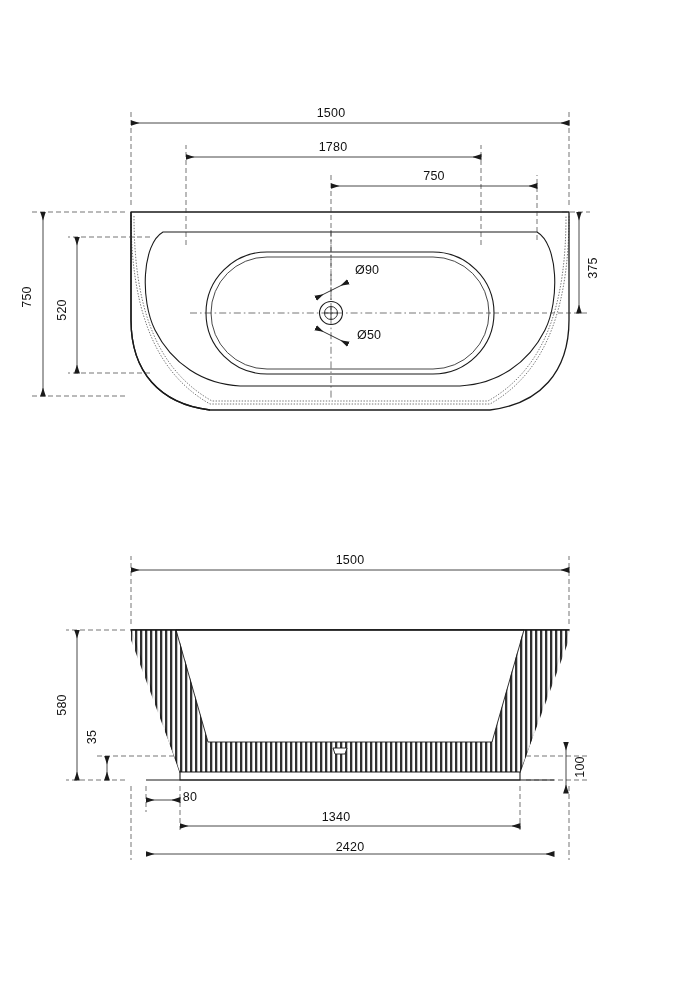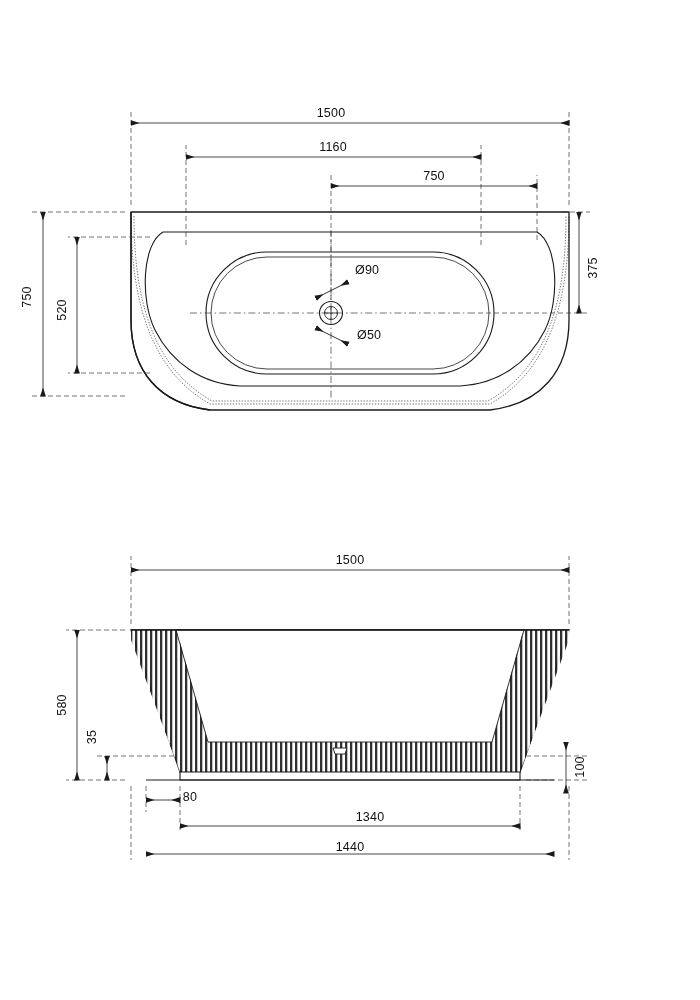--- a/index.html
+++ b/index.html
@@ -163,21 +163,21 @@
       <path d="M146,786 L146,812" stroke-dasharray="5 3"></path>
 
       <line x1="146" y1="800" x2="180" y2="800" stroke="#1a1a1a" stroke-width="0.8" marker-start="url(#arrOut)" marker-end="url(#arrIn)"></line>
       <line x1="180" y1="826" x2="520" y2="826" stroke="#1a1a1a" stroke-width="0.8" marker-start="url(#arrOut)" marker-end="url(#arrIn)"></line>
       <line x1="146" y1="854" x2="554" y2="854" stroke="#1a1a1a" stroke-width="0.8" marker-start="url(#arrOut)" marker-end="url(#arrIn)"></line>
     </g>
   </svg>
 
   <div class="dim-label" style="left:331px; top:106px; transform:translateX(-50%);">1500</div>
 
-  <div class="dim-label" style="left:333px; top:140px; transform:translateX(-50%);">1160</div>
+  <div class="dim-label" style="left:333px; top:140px; transform:translateX(-50%);">1780</div>
 
   <div class="dim-label" style="left:434px; top:169px; transform:translateX(-50%);">750</div>
 
   <div class="dim-label vert" style="left:27px; top:297px; transform:translate(-50%,-50%) rotate(-90deg);">750</div>
 
   <div class="dim-label vert" style="left:62px; top:310px; transform:translate(-50%,-50%) rotate(-90deg);">520</div>
 
   <div class="dim-label vert" style="left:593px; top:268px; transform:translate(-50%,-50%) rotate(-90deg);">375</div>
 
   <div class="dim-label" style="left:355px; top:263px;text-align:right;">Ø90</div>
@@ -187,17 +187,17 @@
   <div class="dim-label" style="left:350px; top:553px; transform:translateX(-50%);">1500</div>
 
   <div class="dim-label vert" style="left:62px; top:705px; transform:translate(-50%,-50%) rotate(-90deg);">580</div>
 
   <div class="dim-label vert" style="left:92px; top:737px; transform:translate(-50%,-50%) rotate(-90deg);">35</div>
 
   <div class="dim-label vert" style="left:580px; top:767px; transform:translate(-50%,-50%) rotate(-90deg);">100</div>
 
   <div class="dim-label" style="left:190px; top:790px; transform:translateX(-50%);">80</div>
 
-  <div class="dim-label" style="left:370px; top:810px; transform:translateX(-50%);">1340</div>
-
-  <div class="dim-label" style="left:350px; top:840px; transform:translateX(-50%);">1440</div>
+  <div class="dim-label" style="left:336px; top:810px; transform:translateX(-50%);">1340</div>
+
+  <div class="dim-label" style="left:350px; top:840px; transform:translateX(-50%);">2420</div>
 
 </div>
 
 </body></html>

